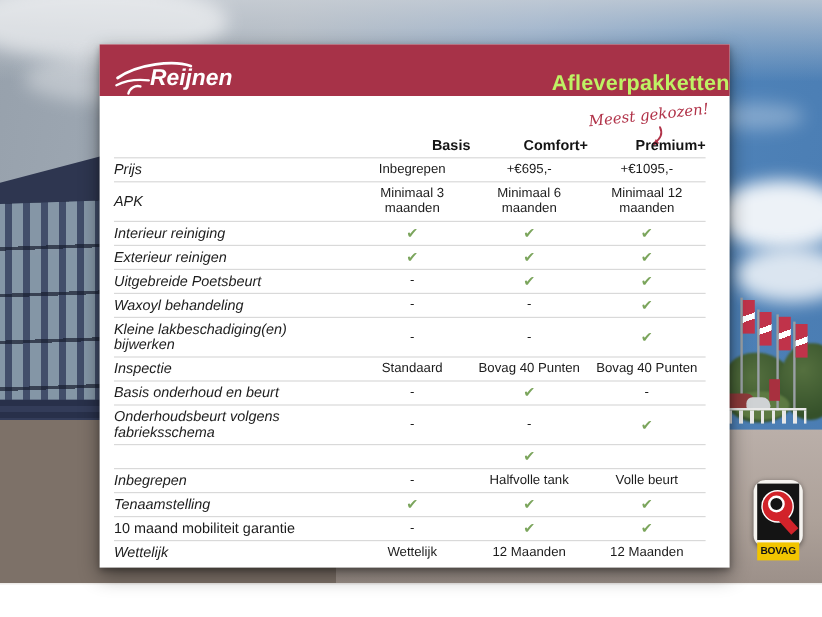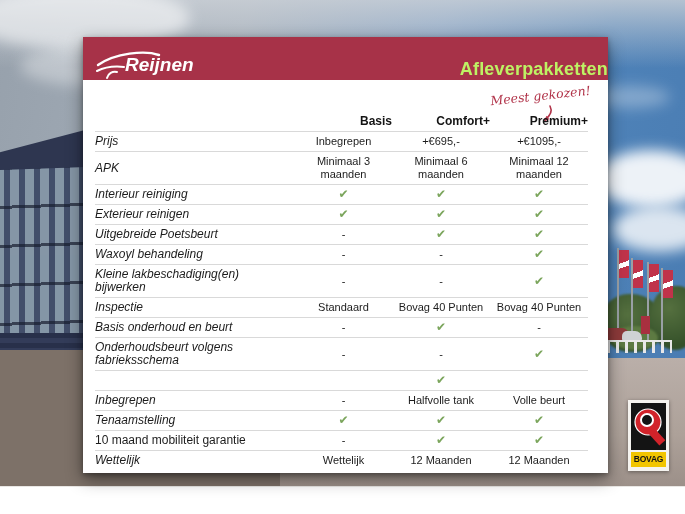--- a/index.html
+++ b/index.html
@@ -87,22 +87,22 @@
 
   .rows { padding:0 20px 0 12px; }
   .row { display:grid; grid-template-columns:200px 97px 98px 98px; align-items:center;
     border-top:1px solid #d9d9d9; padding:3px 0; min-height:19px; }
   .row-label { font-style:italic; font-size:12px; color:#1c1c1c; line-height:13px; padding-right:6px; }
   .row-label.plain { font-style:normal; }
   .cell { text-align:center; font-size:11px; color:#1c1c1c; line-height:13px; }
   .cell.check { color:var(--check,#7ba55c); font-size:12px; line-height:13px; }
 
   
-  .bovag { position:absolute; left:628px; top:400px; width:41px; height:71px;
-    background:#f5f3ef; border-radius:0; padding:3px;
+  .bovag { position:absolute; left:628px; top:400px; width:41px; height:56px;
+    background:#f5f3ef; border-radius:10px; padding:3px;
     box-shadow:0 1px 4px rgba(0,0,0,.4); }
   .bovag-mark { width:35px; height:47px; background:#141414; position:relative; }
   .bovag-text { width:35px; height:15px; margin-top:2px; background:var(--bovag-yellow,#f2c500);
     color:#141414; font-weight:bold; font-size:8.5px; line-height:15px; text-align:center;
     letter-spacing:-0.2px; }
 </style>
 </head>
 <body>
 
 <div class="stage">

